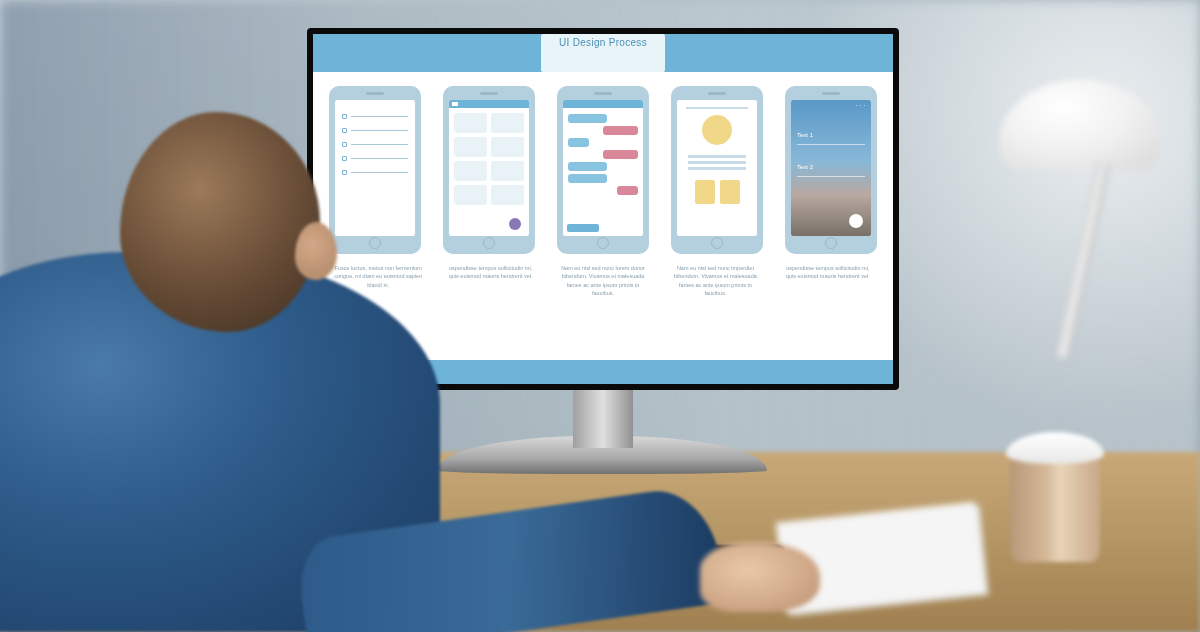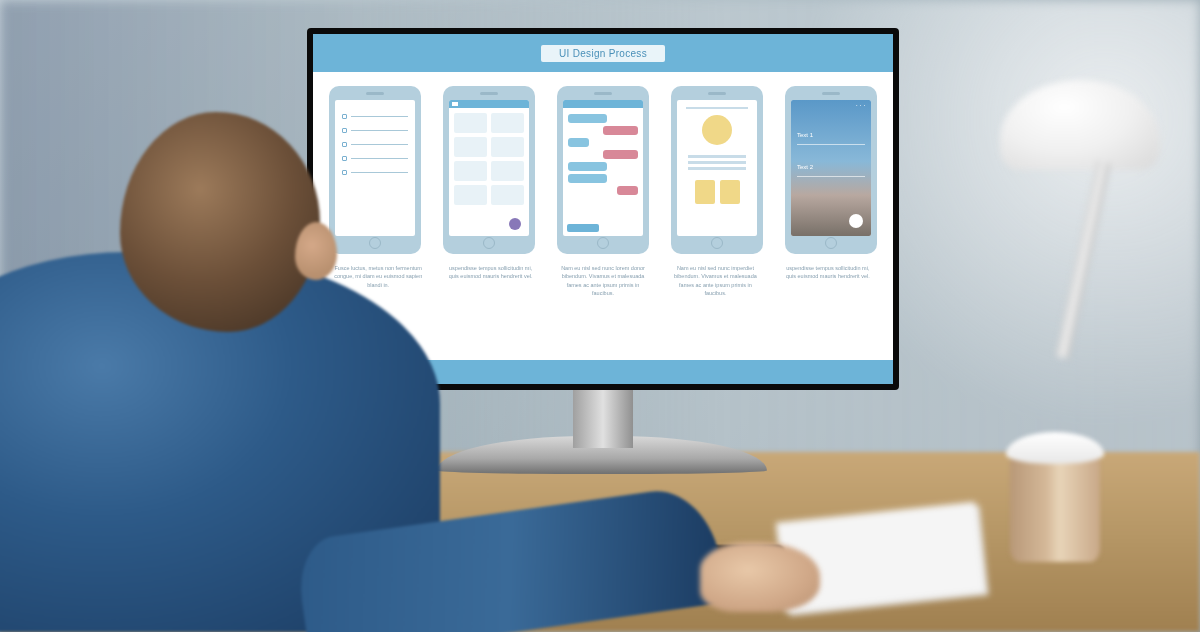--- a/index.html
+++ b/index.html
@@ -213,21 +213,20 @@
     height: 100%;
     background: #ffffff;
     display: flex;
     flex-direction: column;
     overflow: hidden;
   }
   .screen-header {
     height: 38px;
     background: #6db4d8;
     display: flex;
-    align-items: center;
     justify-content: center;
   }
   .screen-title {
     background: rgba(255,255,255,0.85);
     color: #4a90b8;
     font-size: 10px;
     padding: 3px 18px;
     border-radius: 2px;
     letter-spacing: 0.3px;
   }

